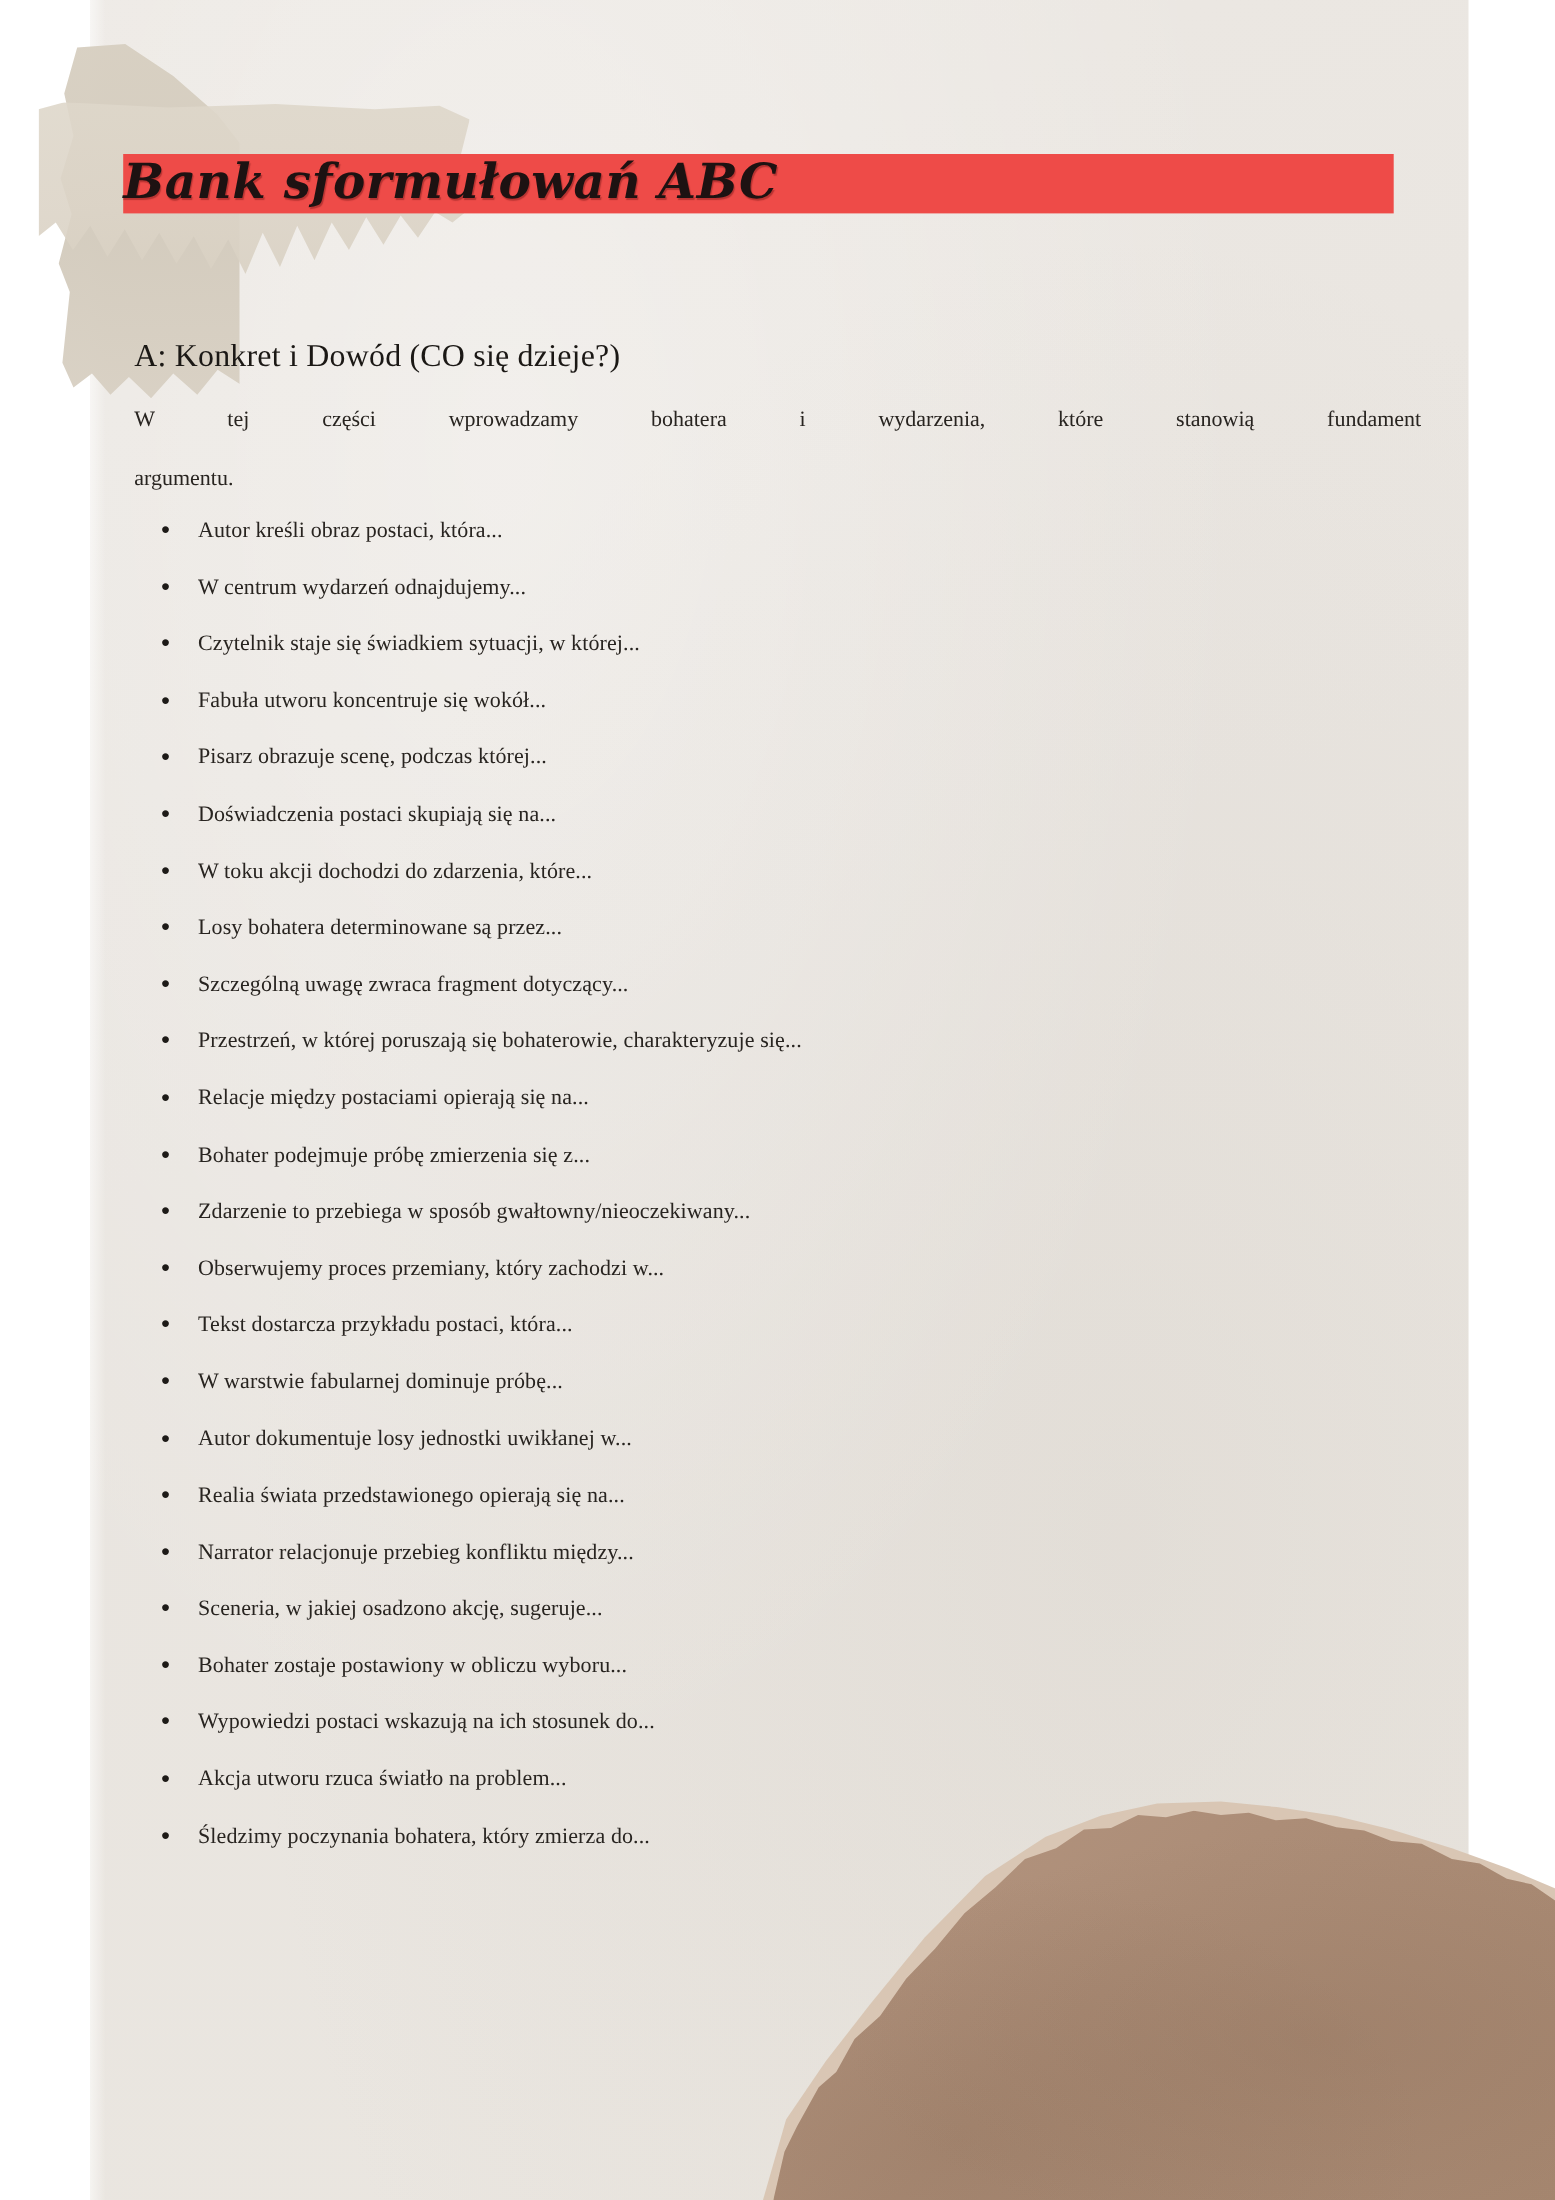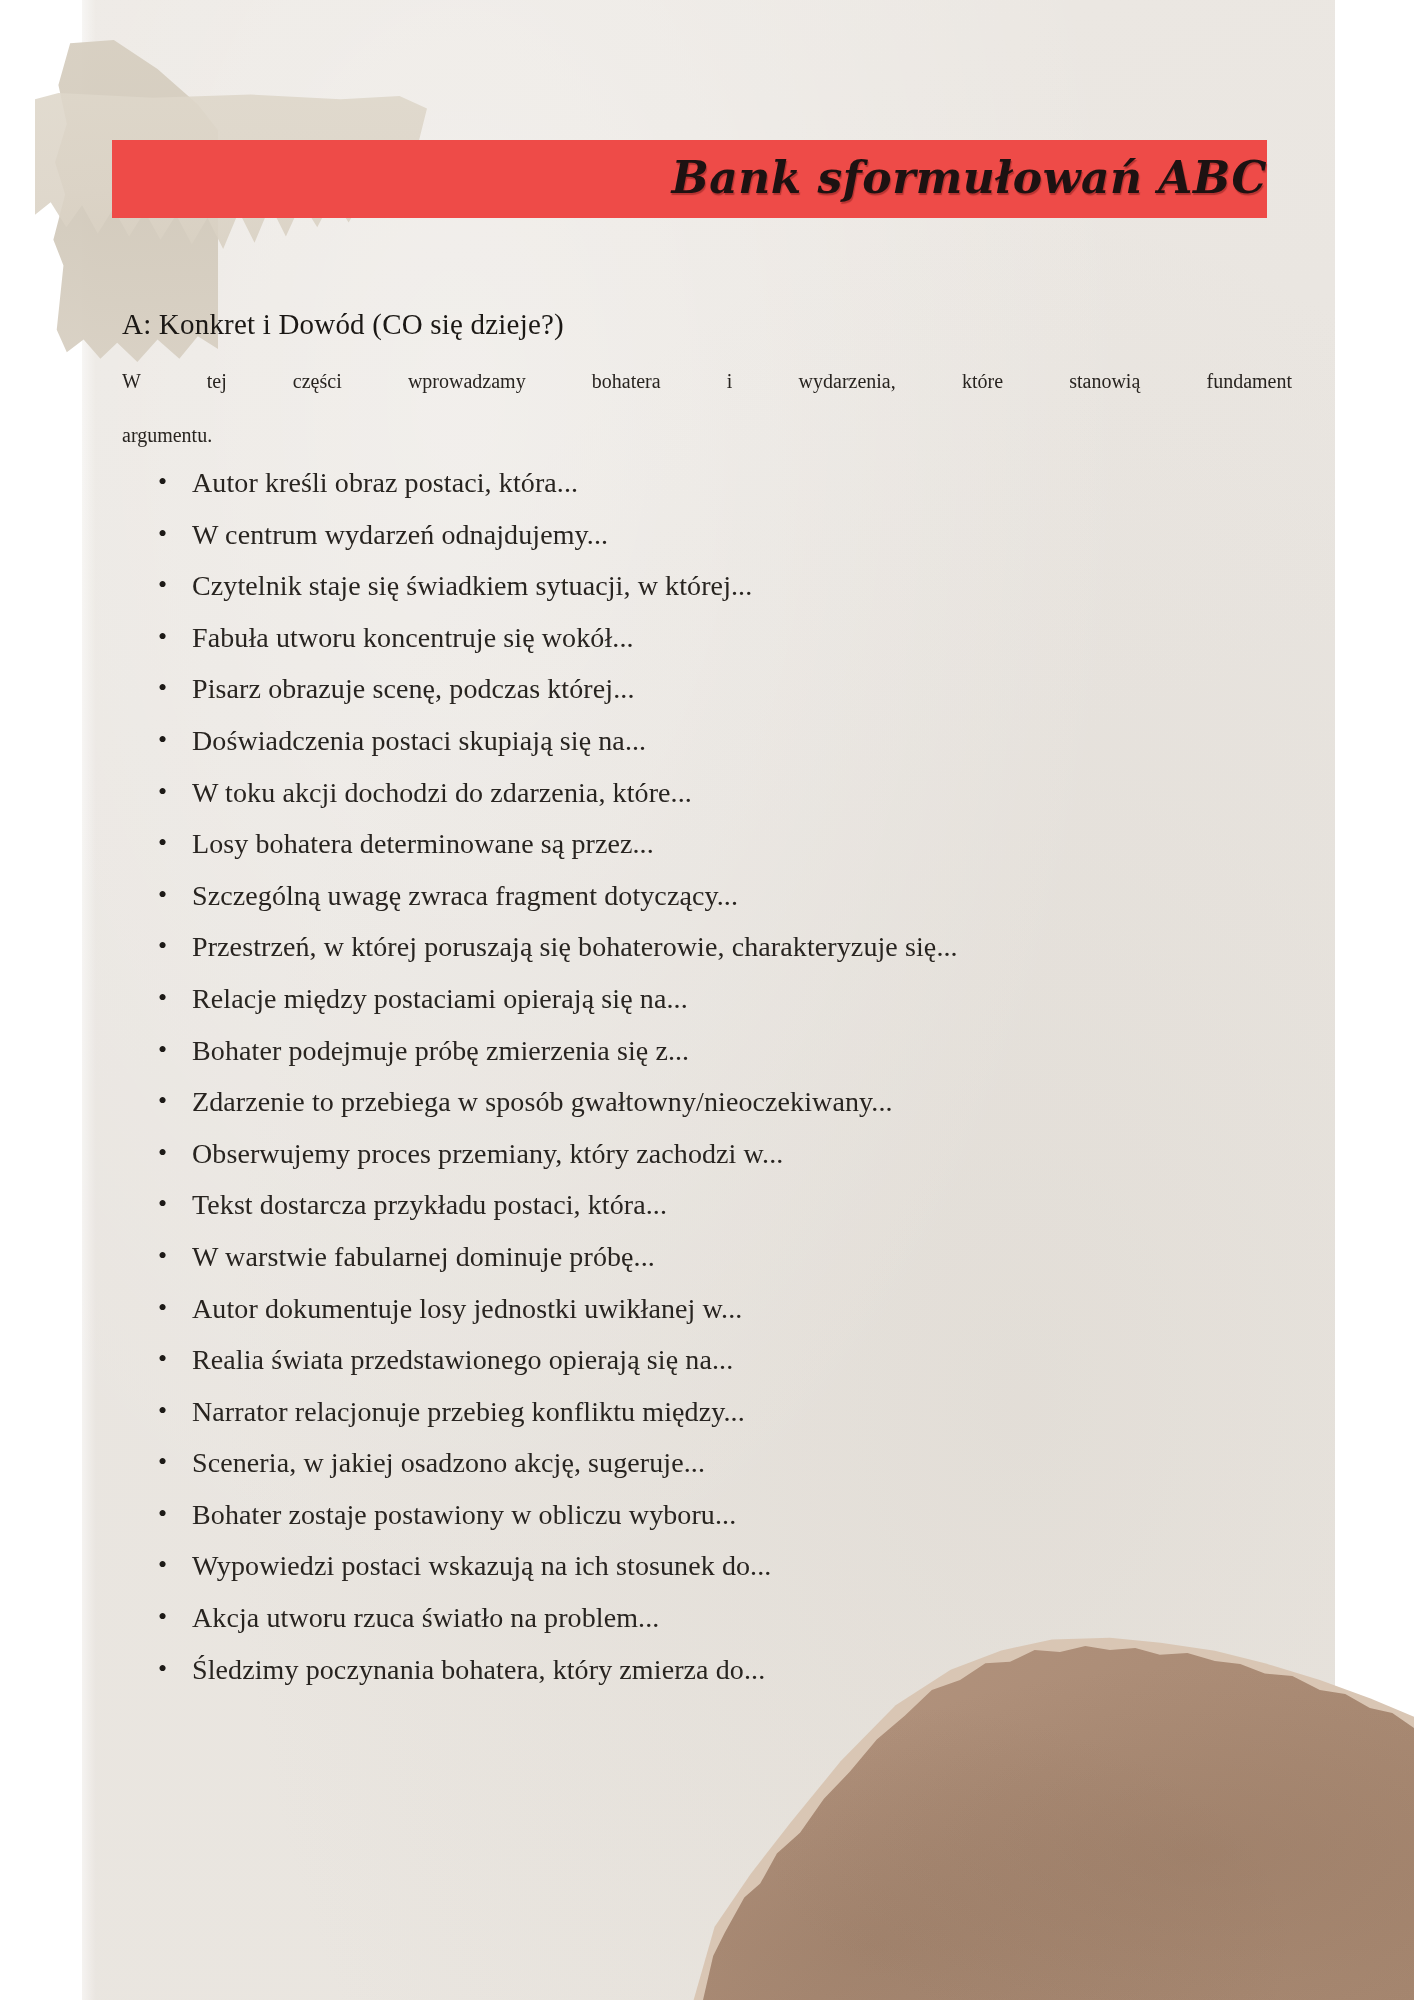--- a/index.html
+++ b/index.html
@@ -50,24 +50,24 @@
       64% 92%, 60% 72%, 56% 96%, 52% 76%, 48% 100%, 44% 80%, 40% 97%,
       36% 78%, 32% 94%, 28% 76%, 24% 92%, 20% 74%, 16% 90%, 12% 72%,
       8% 86%, 4% 70%, 0% 78%);
     opacity:0.9;
   }
 
   
   .banner {
     position:absolute;
     left:112px; top:140px;
-    width:1155px; height:78px;
+    width:1155px; height:54px;
     background:#ee4b48;
     z-index:4;
-    display:flex; align-items:center; justify-content:flex-end;
+    display:flex; align-items:center; justify-content:flex-start;
   }
   .banner h1 {
     font-family:"DejaVu Serif", serif;
     font-style:italic; font-weight:bold;
     font-size:44px; line-height:1;
     color:#1d1212;
     letter-spacing:0.5px;
     text-shadow:1px 2px 1px rgba(80,10,10,0.35);
     transform:translateY(-1px);
   }
@@ -91,25 +91,24 @@
   .intro .l1 {
     display:block; line-height:54px;
     text-align:justify;
     text-align-last:justify;
   }
   .intro .l2 { display:block; line-height:54px; }
 
   ul.phrases { list-style:none; margin-top:6px; padding-left:58px; }
   ul.phrases li {
     position:relative;
-    font-size:28px; line-height:29px;
+    font-size:20px; line-height:29px;
     margin-bottom:22.6px;
     color:#282420;
     letter-spacing:0.1px;
-    margin-left:12px;
   }
   ul.phrases li::before {
     content:"\2022";
     position:absolute;
     left:-34px; top:-1px;
     font-size:26px;
     color:#1d1a17;
   }
 
   

